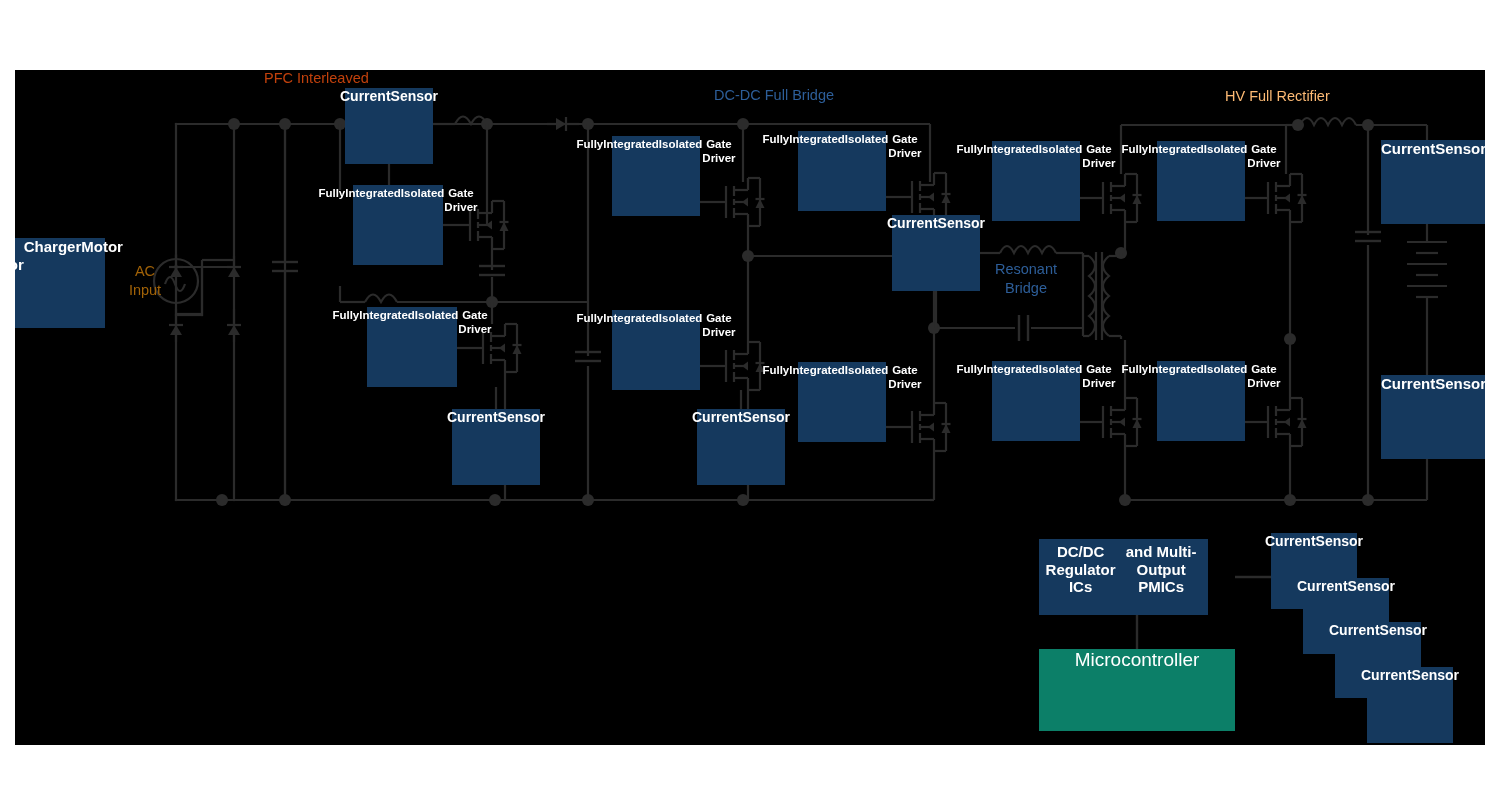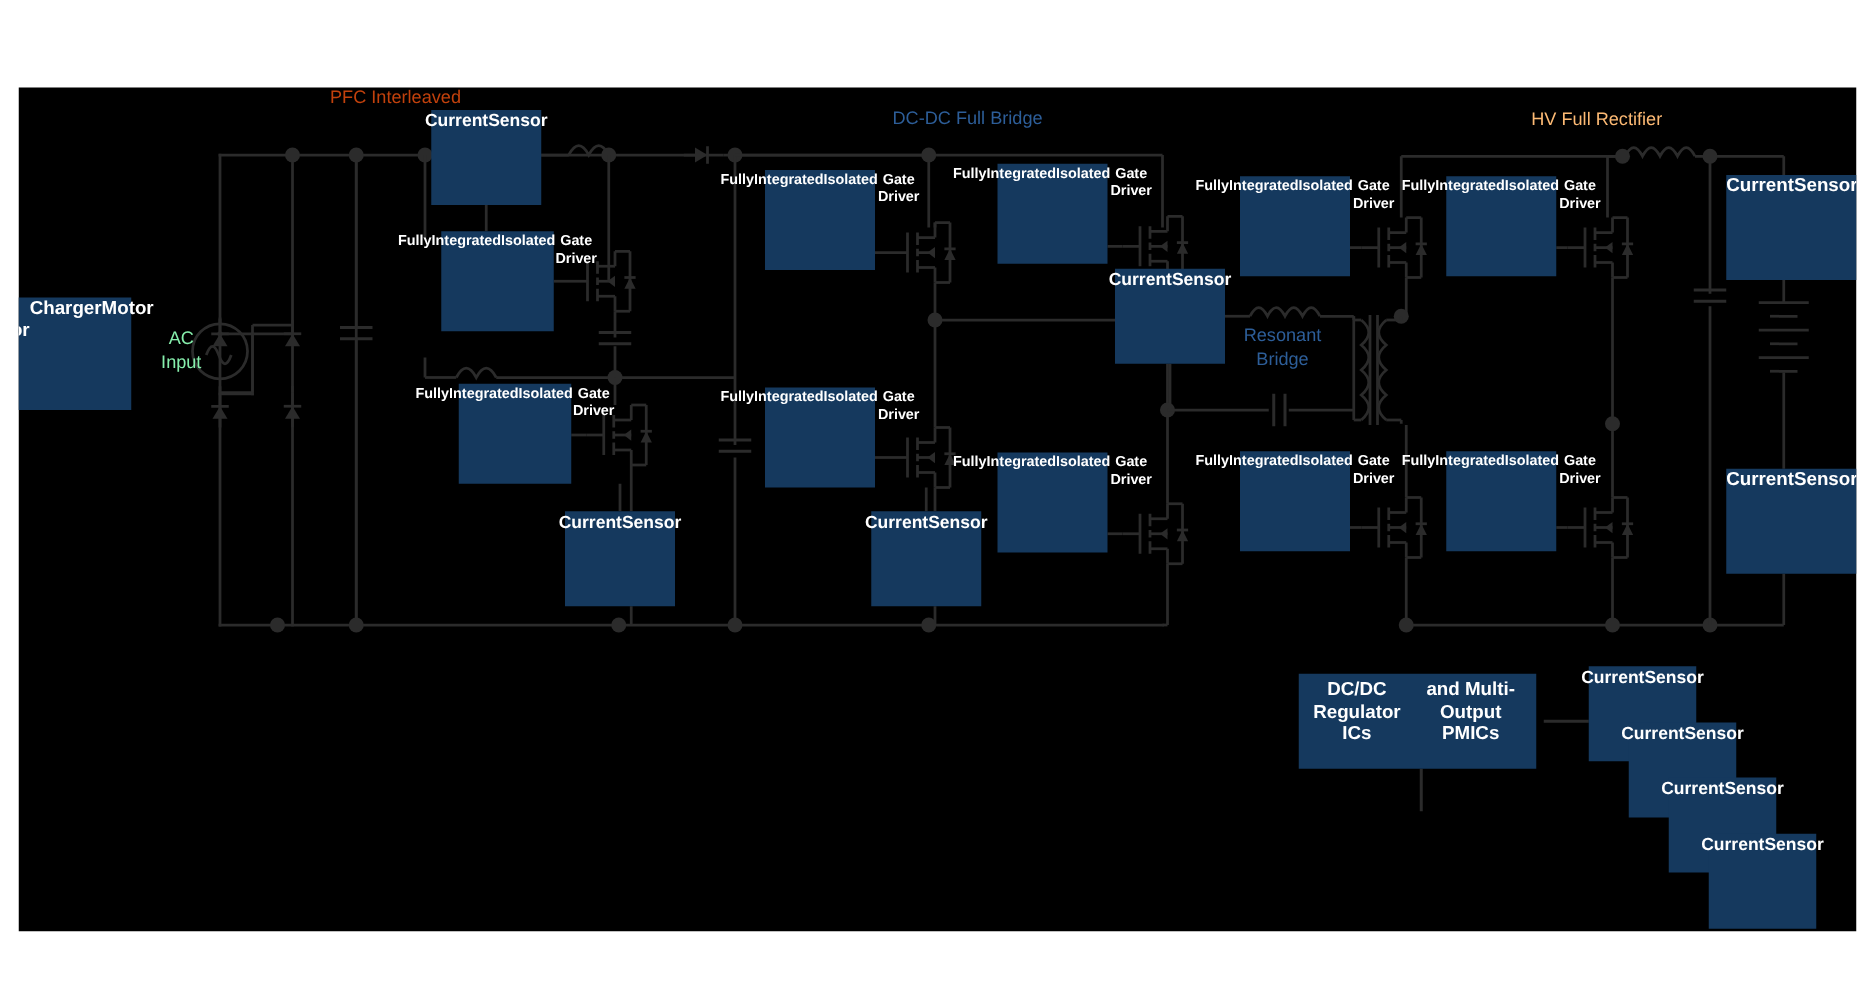--- a/index.html
+++ b/index.html
@@ -361,21 +361,21 @@
         <line x1="481" y1="317" x2="481" y2="339"></line>
         <line x1="921" y1="221" x2="921" y2="258"></line>
         <line x1="726" y1="320" x2="726" y2="339"></line>
       </g>
     </svg>
 
     <div class="lbl" style="left: 249px; top: 0px; color: #c2410c;">PFC Interleaved</div>
     <div class="lbl" style="left: 699px; top: 17px; color: rgb(45, 94, 153);">DC-DC Full Bridge</div>
     <div class="lbl" style="left: 1210px; top: 18px; color: #fdba74;">HV Full Rectifier</div>
 
-    <div class="lbl lbl2 ctr" style="left: 104px; top: 192px; width: 52px; color: #86efac;">
+    <div class="lbl lbl2 ctr" style="left: 104px; top: 192px; width: 52px; color: #a16207;">
       <div>AC</div>
       <div>Input</div>
     </div>
     <div class="lbl lbl2 ctr" style="left: 968px; top: 190px; width: 86px; color: rgb(45, 94, 153);">
       <div>Resonant</div>
       <div>Bridge</div>
     </div>
 
     <div class="blk cs" id="b-dcmotor" style="left: -15px; top: 168px; width: 105px; height: 90px; background: rgb(21, 57, 94);">
         <span>DC Motor</span>
@@ -500,25 +500,26 @@
         <span>Current</span>
         <br>
         <span>Sensor</span>
       </div>
     <div class="blk cs" id="cs5" style="left: 1366px; top: 305px; width: 105px; height: 84px; background: rgb(21, 57, 94);">
         <span>Current</span>
         <br>
         <span>Sensor</span>
       </div>
 
-    <div class="blk pmic" id="b-pmic" style="left: 1024px; top: 469px; width: 190px; height: 76px; background: rgb(21, 57, 94);">
+    <div class="blk pmic" id="b-pmic" style="left: 1024px; top: 469px; width: 169px; height: 76px; background: rgb(21, 57, 94);">
         <span>DC/DC Regulator ICs</span>
         <br>
         <span>and Multi-Output PMICs</span>
       </div>
+    <div class="blk mcu" id="b-mcu" style="left: 1024px; top: 579px; width: 196px; height: 82px; background: rgb(12, 127, 104);">Microcontroller</div>
 
     <div class="blk cs-sm" id="st0" style="left: 1256px; top: 463px; width: 86px; height: 76px; background: rgb(21, 57, 94);">
         <span>Current</span>
         <br>
         <span>Sensor</span>
       </div>
     <div class="blk cs-sm" id="st1" style="left: 1288px; top: 508px; width: 86px; height: 76px; background: rgb(21, 57, 94);">
         <span>Current</span>
         <br>
         <span>Sensor</span>

